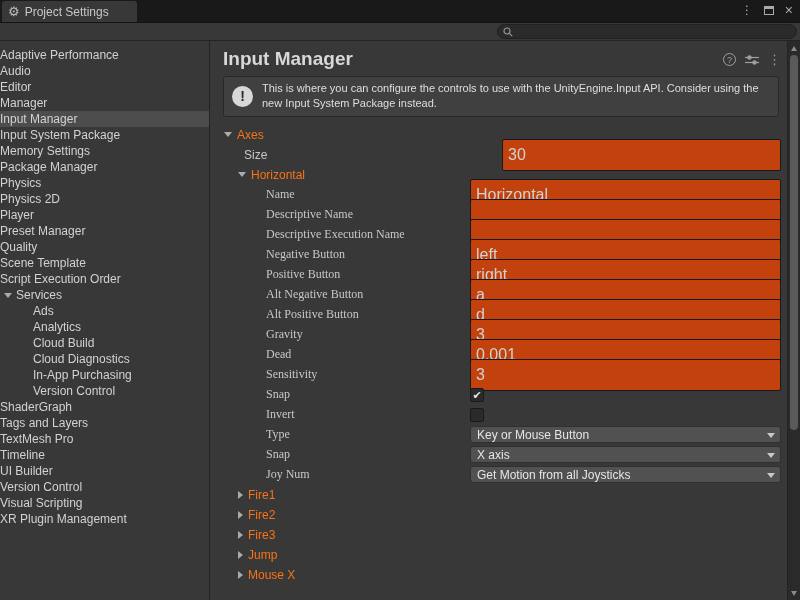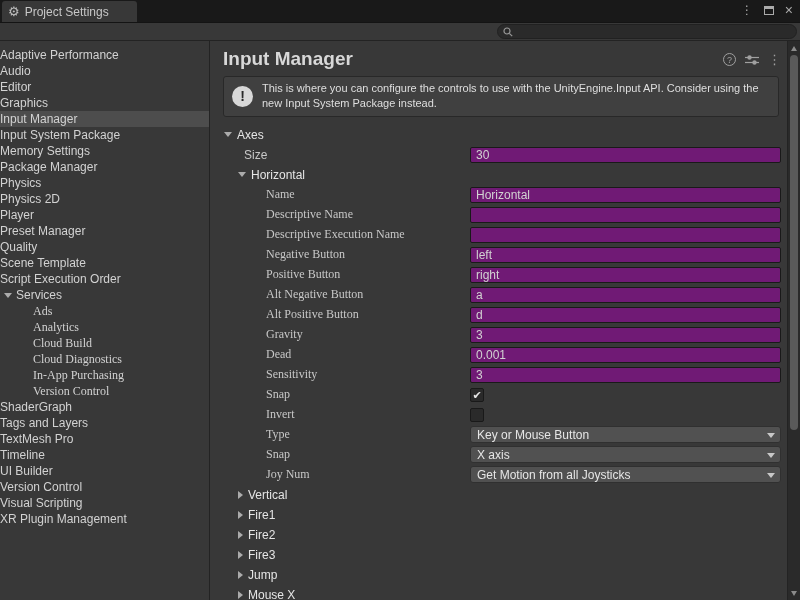--- a/index.html
+++ b/index.html
@@ -25,21 +25,21 @@
   .search input { flex:1; background:transparent; border:none; outline:none; color:#D2D2D2; font-size:11px;
                   font-family:"Liberation Sans", sans-serif; }
 
   
   .content { flex:1; display:flex; overflow:hidden; }
 
   .sidebar { width:210px; flex:0 0 auto; border-right:1px solid #232323; padding-top:6px; overflow:hidden; }
   .sb-row { height:16px; display:flex; align-items:center; color:#D2D2D2; font-size:12px;
             white-space:nowrap; cursor:default; }
   .sb-row.selected { background:#4D4D4D; }
-  .sb-row.ind { padding-left:33px;font-family:Liberation Serif, serif; }
+  .sb-row.ind { padding-left:33px; }
   .sb-row.has-tri { padding-left:4px; }
   .sb-row .tri { margin-right:4px; }
 
   .main-col { flex:1; position:relative; overflow:hidden; }
   .page-title { margin:7px 0 1px 13px; font-size:19px; font-weight:bold; color:#D8D8D8; }
   .header-icons { position:absolute; top:12px; right:6px; display:flex; align-items:center; gap:9px; }
   .help-ic { width:13px; height:13px; border:1px solid #A0A0A0; border-radius:50%; color:#A0A0A0;
              font-size:9px; display:flex; align-items:center; justify-content:center; }
   .more-ic { color:#A0A0A0; font-size:13px; line-height:1; }
 
@@ -48,28 +48,28 @@
              font-size:11px; line-height:1.4; }
   .info-ic { flex:0 0 auto; width:21px; height:21px; background:#D8D8D8; color:#282828; border-radius:50%;
              font-weight:bold; font-size:14px; display:flex; align-items:center; justify-content:center; }
 
   
   .form { }
   .row { height:20px; display:flex; align-items:center; color:#C8C8C8; font-size:12px; padding-right:6px; }
   .row .tri { margin-right:5px; }
   .r-f0 { padding-left:14px; }
   .r-f1 { padding-left:28px; }
-  .r-i1 { padding-left:34px; }
+  .r-i1 { padding-left:34px;gap:32px; }
   .r-i2 { padding-left:56px; }
   .r-i1 .label { width:226px; flex:0 0 auto; white-space:nowrap; }
   .r-i2 .label { width:204px; flex:0 0 auto; white-space:nowrap;font-family:Liberation Serif, serif; }
-  .flabel { color:#e5e5e5; }
-
-  .txt { flex:1; height:16px; background:#701a75; border:1px solid #191919; border-radius:2px;
-         color:#D2D2D2; font-size:12px; padding:0 5px; font-family:"Liberation Sans", sans-serif; outline:none; min-width:0; }
+  .flabel { color:#f97316; }
+
+  .txt { flex:1; height:32px; background:#c2410c; border:1px solid #191919; border-radius:2px;
+         color:#D2D2D2; font-size:16px; padding:0 5px; font-family:"Liberation Sans", sans-serif; outline:none; min-width:0; }
   .dropdown { flex:1; height:17px; background:#515151; border:1px solid #303030; border-radius:3px;
               display:flex; align-items:center; padding:0 18px 0 6px; color:#E6E6E6; position:relative;
               white-space:nowrap; overflow:hidden; }
   .dd-arrow { position:absolute; right:5px; top:50%; margin-top:-2px; width:0; height:0;
               border-left:4px solid transparent; border-right:4px solid transparent; border-top:5px solid #C8C8C8; }
   .checkbox { width:14px; height:14px; background:#2A2A2A; border:1px solid #191919; border-radius:2px;
               color:#E6E6E6; font-size:11px; line-height:12px; text-align:center; }
 
   .tri { width:0; height:0; display:inline-block; }
   .tri.down  { border-left:4px solid transparent; border-right:4px solid transparent; border-top:5px solid #ABABAB; }
@@ -116,21 +116,21 @@
         <div class="sb-row">
           <span>Adaptive Performance</span>
         </div>
         <div class="sb-row">
           <span>Audio</span>
         </div>
         <div class="sb-row">
           <span>Editor</span>
         </div>
         <div class="sb-row">
-          <span>Graphics</span>
+          <span>Manager</span>
         </div>
         <div class="sb-row selected">
           <span>Input Manager</span>
         </div>
         <div class="sb-row">
           <span>Input System Package</span>
         </div>
         <div class="sb-row">
           <span>Memory Settings</span>
         </div>
@@ -301,24 +301,20 @@
           </div>
           <div class="row r-i2">
             <span class="label">Joy Num</span>
             <div class="dropdown">
               <span>Get Motion from all Joysticks</span>
               <span class="dd-arrow"></span>
             </div>
           </div>
           <div class="row r-f1">
             <span class="tri right"></span>
-            <span class="flabel">Vertical</span>
-          </div>
-          <div class="row r-f1">
-            <span class="tri right"></span>
             <span class="flabel">Fire1</span>
           </div>
           <div class="row r-f1">
             <span class="tri right"></span>
             <span class="flabel">Fire2</span>
           </div>
           <div class="row r-f1">
             <span class="tri right"></span>
             <span class="flabel">Fire3</span>
           </div>

